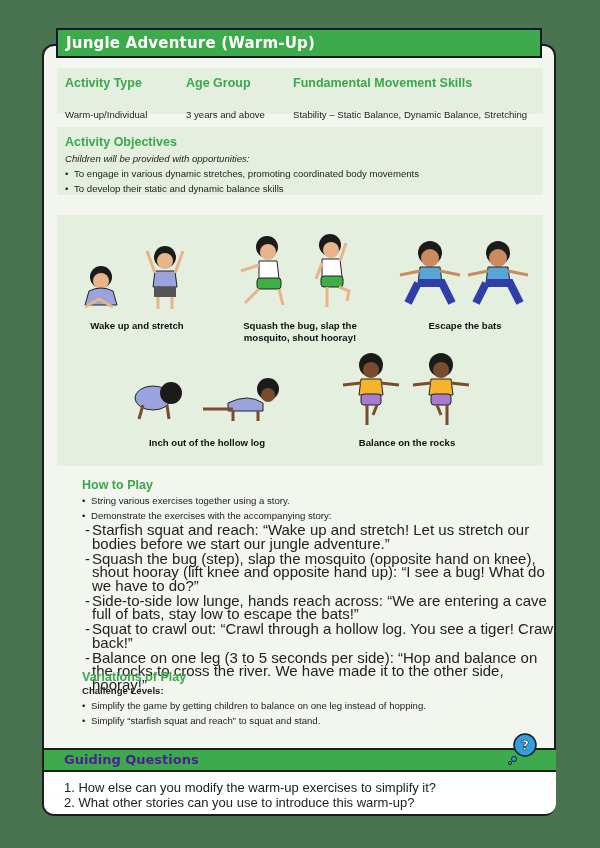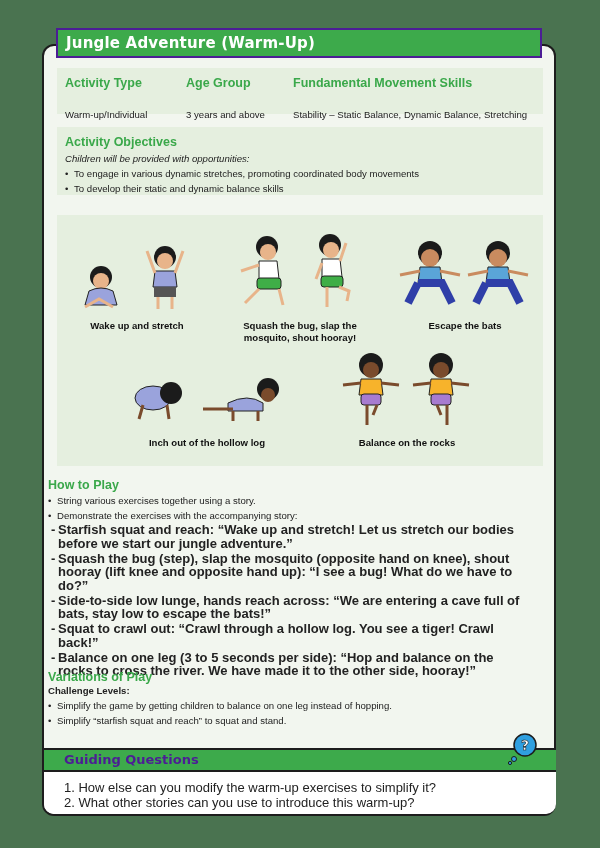--- a/index.html
+++ b/index.html
@@ -7,38 +7,38 @@
     width:600px; height:848px; background:#4a7350; position:relative; overflow:hidden;
     font-family:"Liberation Sans", "DejaVu Sans", sans-serif; color:#222;
   }
   .card {
     position:absolute; left:42px; top:44px; width:514px; height:772px;
     background:#f2f6ef; border:2px solid #1d1d1d; border-radius:12px; box-sizing:border-box;
     overflow:hidden;
   }
   .title-banner {
     position:absolute; left:56px; top:28px; width:486px; height:30px;
-    background:#3daa4b; border:2px solid #4c1d95; box-sizing:border-box;
+    background:#3daa4b; border:2px solid #0f172a; box-sizing:border-box;
     color:#fff; font-family:"DejaVu Sans", sans-serif; font-weight:bold; font-size:15px;
     line-height:26px; padding-left:8px; z-index:3; letter-spacing:0.2px;
   }
   .panel { position:absolute; left:57px; width:486px; background:#e5efdf; box-sizing:border-box; }
   .green-h { color:#3aa84a; font-weight:bold; font-size:12.5px; }
   .small { font-size:9.6px; line-height:15px; }
   .meta-col { position:absolute; top:8px; }
   .meta-col .green-h { margin-bottom:17px; }
   ul.bul { list-style:none; margin:0; padding:0; }
   ul.bul li { position:relative; padding-left:9px; font-size:9.6px; line-height:15px; }
   ul.bul li:before { content:"\2022"; position:absolute; left:0; top:0; }
   ul.dash { list-style:none; margin:0; padding:0 0 0 3px; }
-  ul.dash li { position:relative; padding-left:7px; font-size:13px; line-height:13.5px; margin-bottom:1.5px;font-weight:bold; }
+  ul.dash li { position:relative; padding-left:7px; font-size:15px; line-height:13.5px; margin-bottom:1.5px; }
   ul.dash li:before { content:"-"; position:absolute; left:0; top:0; }
   .fig-caption { position:absolute; font-weight:bold; font-size:9.6px; text-align:center; line-height:12px; color:#111; }
   .fig { position:absolute; }
-  .section { position:absolute; left:48px; width:476px; }
+  .section { position:absolute; left:82px; width:476px; }
   .guide-bar {
     position:absolute; left:44px; top:748px; width:512px; height:24px;
     background:#3daa4b; border-top:2px solid #1d1d1d; border-bottom:2px solid #1d1d1d; box-sizing:border-box;
     color:#4c1d95; font-family:"DejaVu Sans", sans-serif; font-weight:bold; font-size:13px; line-height:20px; padding-left:20px;
     z-index:2;
   }
   .guide-body { position:absolute; left:44px; top:772px; width:512px; height:42px; background:#fff; border-radius:0 0 10px 10px; z-index:2; }
   ol.q { margin:0; padding:0; list-style:none; position:absolute; left:20px; top:8px; }
   ol.q li { font-size:13px; line-height:15px; }
   .qicon { position:absolute; left:505px; top:732px; z-index:4; }

